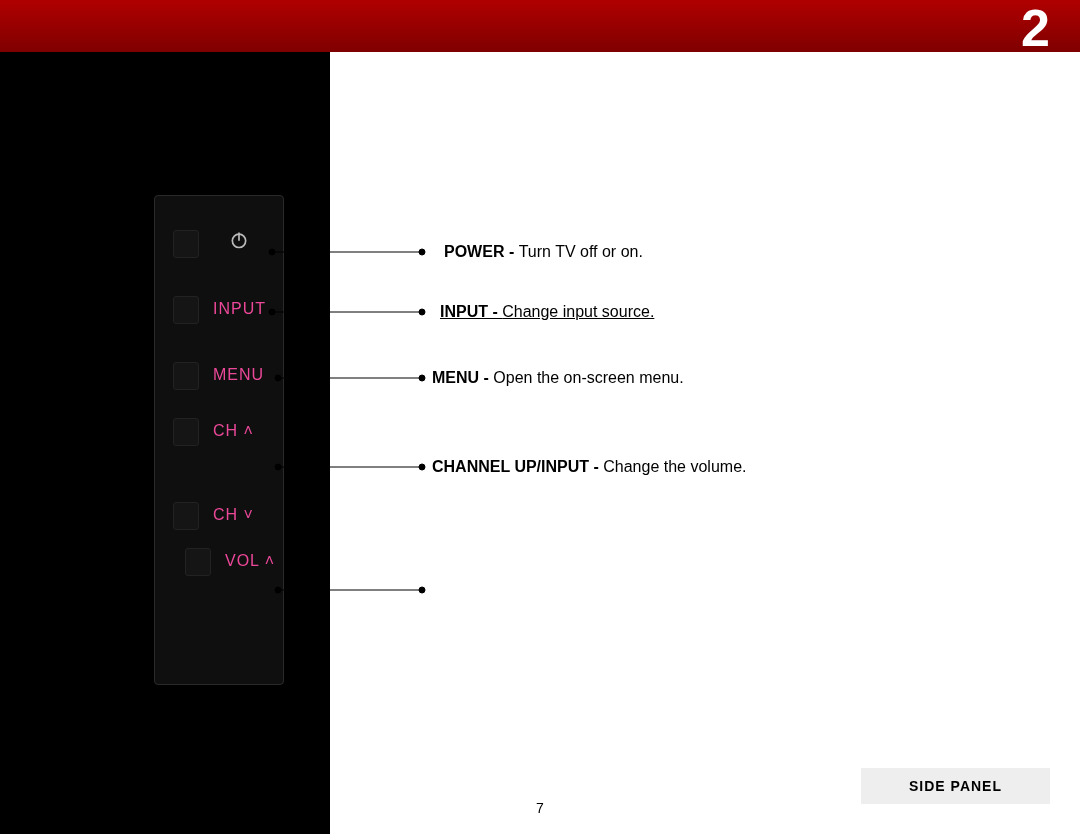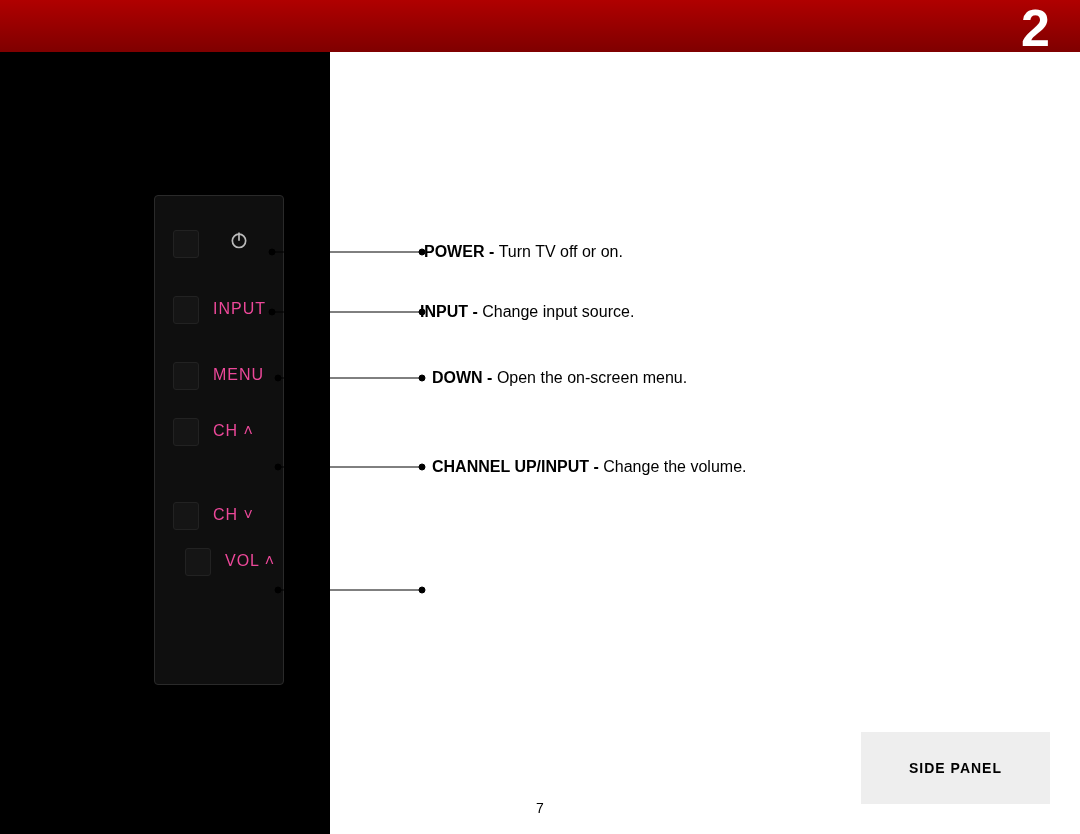--- a/index.html
+++ b/index.html
@@ -21,21 +21,21 @@
   .row-input { top:94px; }
   .row-menu  { top:160px; }
   .row-chup  { top:216px; }
   .row-chdn  { top:300px; }
   .row-volup { top:346px;margin-left:12px; }
   .row-voldn { top:410px; }
   .callout-layer { position:absolute; left:0; top:0; width:1080px; height:834px; pointer-events:none; }
   .callout-text { position:absolute; font-size:16px; color:#000; white-space:nowrap; }
   .callout-text b { font-weight:bold; }
   .footer-label { position:absolute; right:30px; bottom:30px; background:#eee; color:#000;
-                  font-size:14px; font-weight:bold; letter-spacing:1px; padding:28px 48px; }
+                  font-size:14px; font-weight:bold; letter-spacing:1px; padding:10px 48px; }
   .page-num { position:absolute; left:0; bottom:18px; width:1080px; text-align:center; font-size:14px; color:#000; }
 </style>
 </head>
 <body>
 
 <div class="page">
 
   <div class="red-bar">
     <div class="chapter-number">2</div>
   </div>
@@ -87,28 +87,28 @@
         <circle cx="422" cy="378" r="3"></circle>
       <line x1="278" y1="467" x2="422" y2="467"></line>
         <circle cx="278" cy="467" r="3"></circle>
         <circle cx="422" cy="467" r="3"></circle>
       <line x1="278" y1="590" x2="422" y2="590"></line>
         <circle cx="278" cy="590" r="3"></circle>
         <circle cx="422" cy="590" r="3"></circle>
     </g>
   </svg>
 
-  <div class="callout-text" style="left:424px; top:243px;">
+  <div class="callout-text" style="left:444px; top:243px;">
     <b>POWER - </b><span>Turn TV off or on.</span>
   </div>
-  <div class="callout-text" style="left:420px; top:303px;">
+  <div class="callout-text" style="left:440px; top:303px;text-decoration:underline;">
     <b>INPUT - </b><span>Change input source.</span>
   </div>
   <div class="callout-text" style="left:432px; top:369px;">
-    <b>DOWN - </b><span>Open the on-screen menu.</span>
+    <b>MENU - </b><span>Open the on-screen menu.</span>
   </div>
   <div class="callout-text" style="left:432px; top:458px;">
     <b>CHANNEL UP/INPUT - </b><span>Change the volume.</span>
   </div>
 
   <div class="footer-label">SIDE PANEL</div>
   <div class="page-num">7</div>
 </div>
 
 </body></html>

